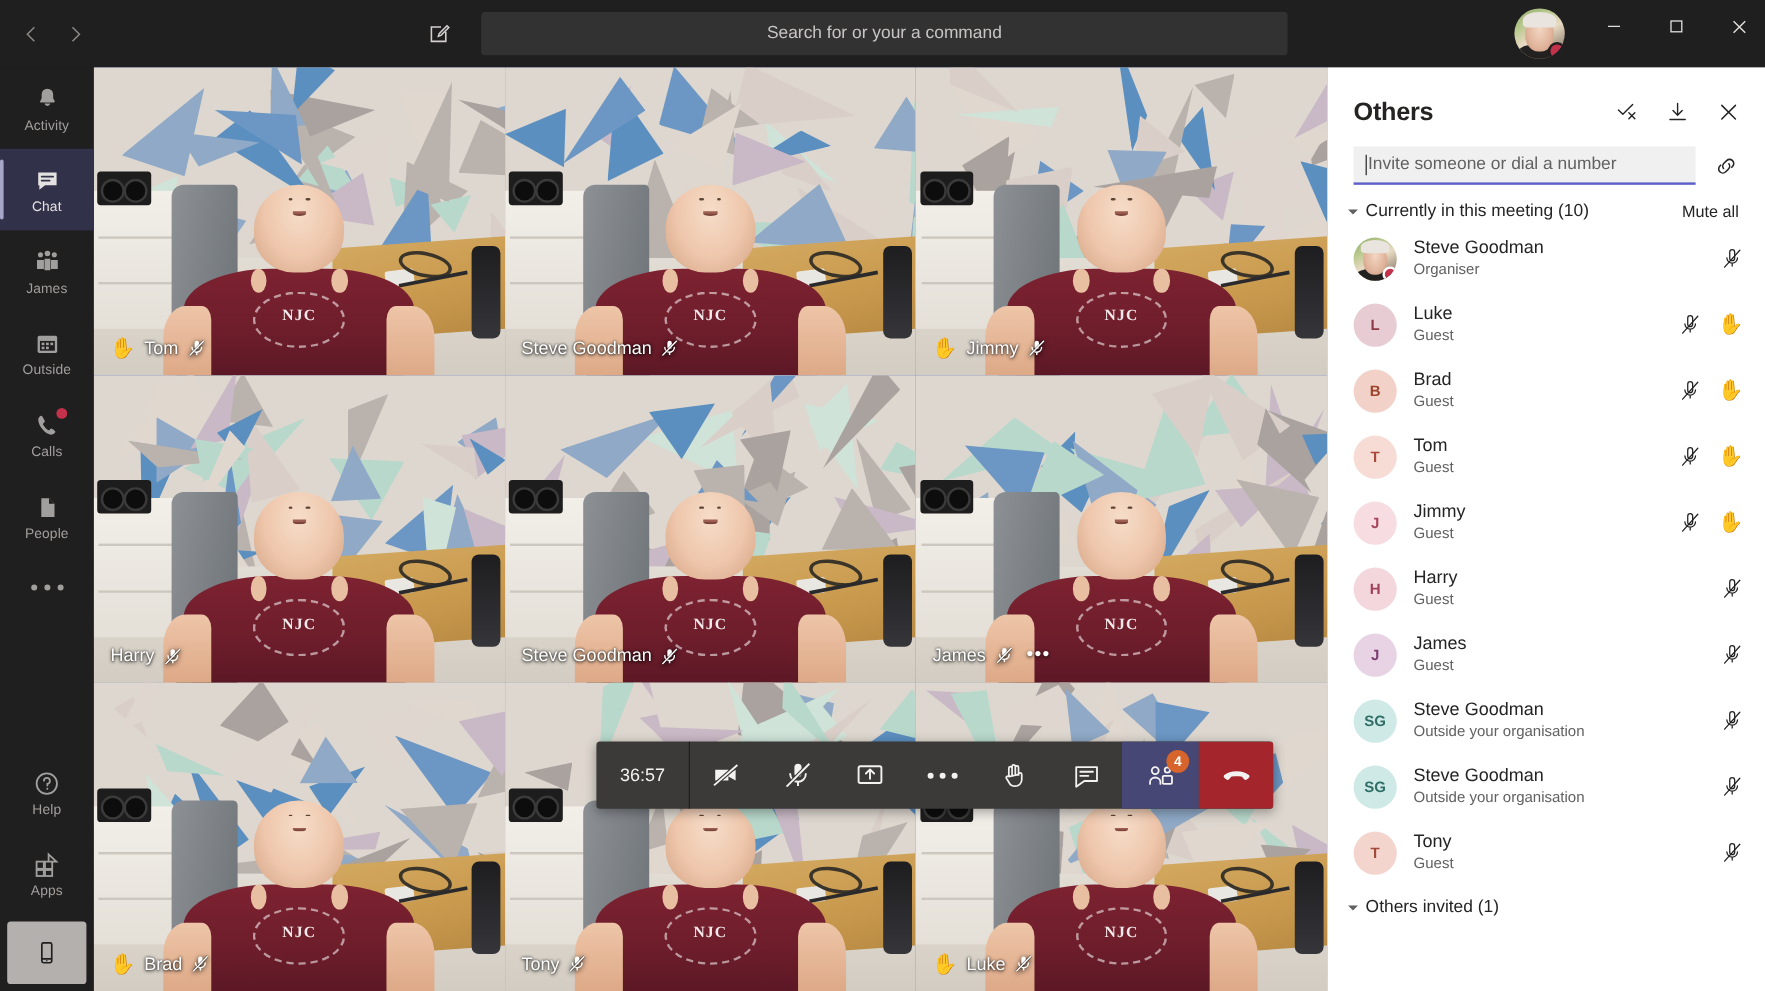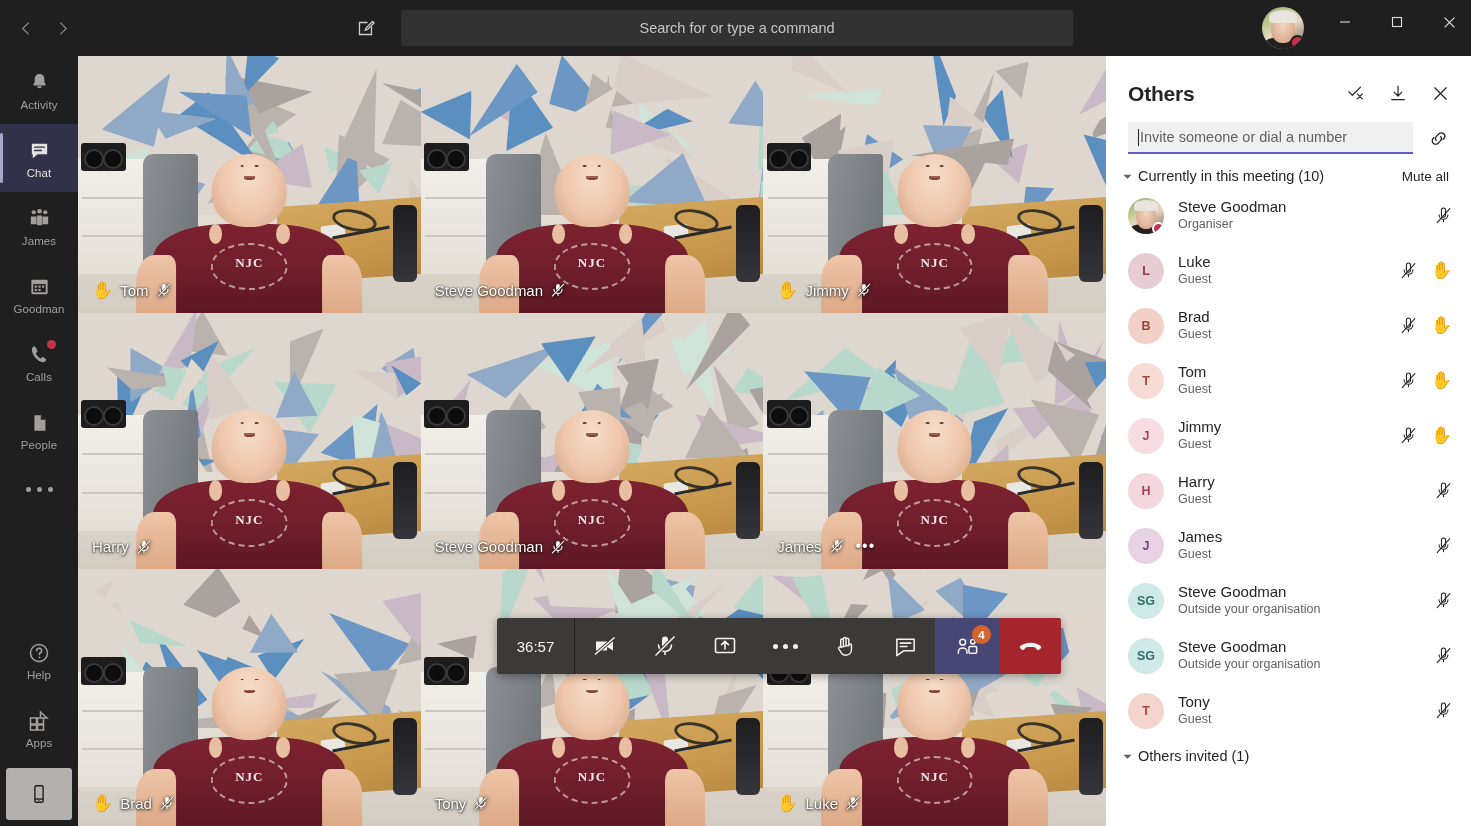--- a/index.html
+++ b/index.html
@@ -452,21 +452,21 @@
   </div>
 
   <div class="compose-btn">
     <svg width="20" height="20" viewBox="0 0 20 20" fill="none" stroke="currentColor" stroke-width="1.3">
       <path d="M16.5 3.5 L10 10 L9.3 12.2 L11.5 11.5 L18 5 Z"></path>
       <path d="M15.5 8.5 V16.5 H3.5 V4.5 H11.5"></path>
     </svg>
   </div>
 
   <div class="searchbox">
-    <span>Search for or type a command</span>
+    <span>Search for or your a command</span>
   </div>
 
   <div class="avatar-top">
     <div class="body"></div>
     <div class="face"></div>
     <div class="hair"></div>
     <div class="presence-dot"></div>
   </div>
 
   <div class="win-btn win-min">
@@ -526,21 +526,21 @@
         <rect x="5.5" y="9.5" width="13" height="8.5" fill="#201f1f"></rect>
         <g fill="currentColor">
           <rect x="7" y="11" width="2.4" height="2.2"></rect>
             <rect x="10.8" y="11" width="2.4" height="2.2"></rect>
           <rect x="14.6" y="11" width="2.4" height="2.2"></rect>
           <rect x="7" y="14.5" width="2.4" height="2.2"></rect>
             <rect x="10.8" y="14.5" width="2.4" height="2.2"></rect>
         </g>
       </svg>
     </span>
-    <span class="lbl">Goodman</span>
+    <span class="lbl">Outside</span>
   </div>
 
   <div class="rail-item">
     <span class="ico" style="position:relative;">
       <svg width="23" height="23" viewBox="0 0 24 24" fill="currentColor">
         <path d="M6.6 3.5c-.9 0-2.6 1.6-2.6 3.4 0 5.8 6.7 13.2 11.4 13.2 2 0 3.6-1.8 3.6-2.7 0-.6-3-2.8-3.6-2.8-.7 0-1.6 1.7-2.3 1.7-1 0-5-4.3-5-5.5 0-.6 1.7-1.4 1.7-2.2 0-.7-2-5.1-3.2-5.1z"></path>
       </svg>
       <i style="position:absolute;right:-5px;top:-2px;width:9px;height:9px;border-radius:50%;background:#c4314b;display:block;"></i>
     </span>
     <span class="lbl">Calls</span>

